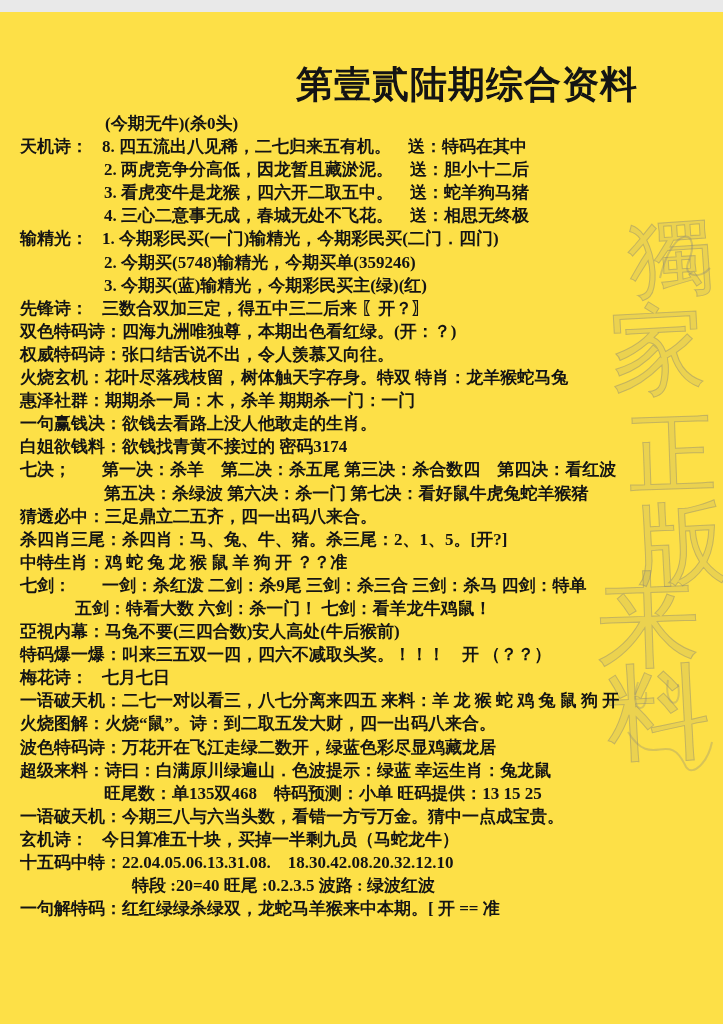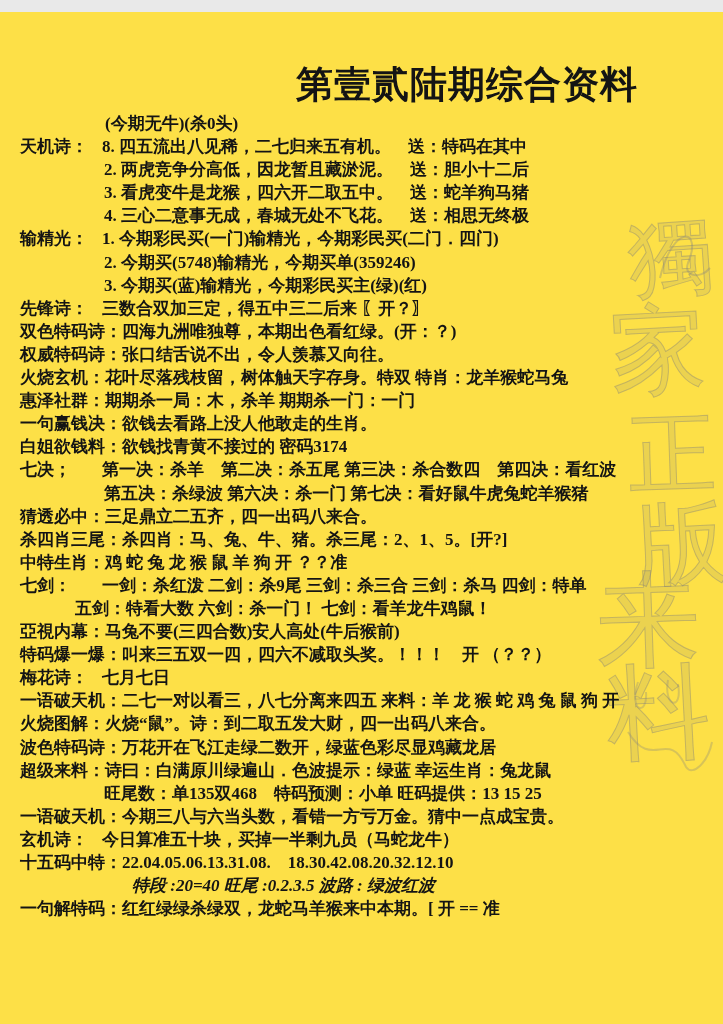--- a/index.html
+++ b/index.html
@@ -165,21 +165,21 @@
       </div>
       <div class="row">
         <span class="label">玄机诗：</span>
         <span class="text">今日算准五十块，买掉一半剩九员（马蛇龙牛）</span>
       </div>
       <div class="row">
         <span class="label">十五码中特：</span>
         <span class="text">22.04.05.06.13.31.08.　18.30.42.08.20.32.12.10</span>
       </div>
       <div class="row">
-        <span class="text" style="margin-left: 112px; font-style: italic;">特段 :20=40 旺尾 :0.2.3.5 波路 : 绿波红波</span>
+        <span class="text" style="margin-left: 112px;">特段 :20=40 旺尾 :0.2.3.5 波路 : 绿波红波</span>
       </div>
       <div class="row">
         <span class="label">一句解特码：</span>
         <span class="text">红红绿绿杀绿双，龙蛇马羊猴来中本期。[ 开 == 准</span>
       </div>
     </div>
 
 </div>
 
 </body></html>

